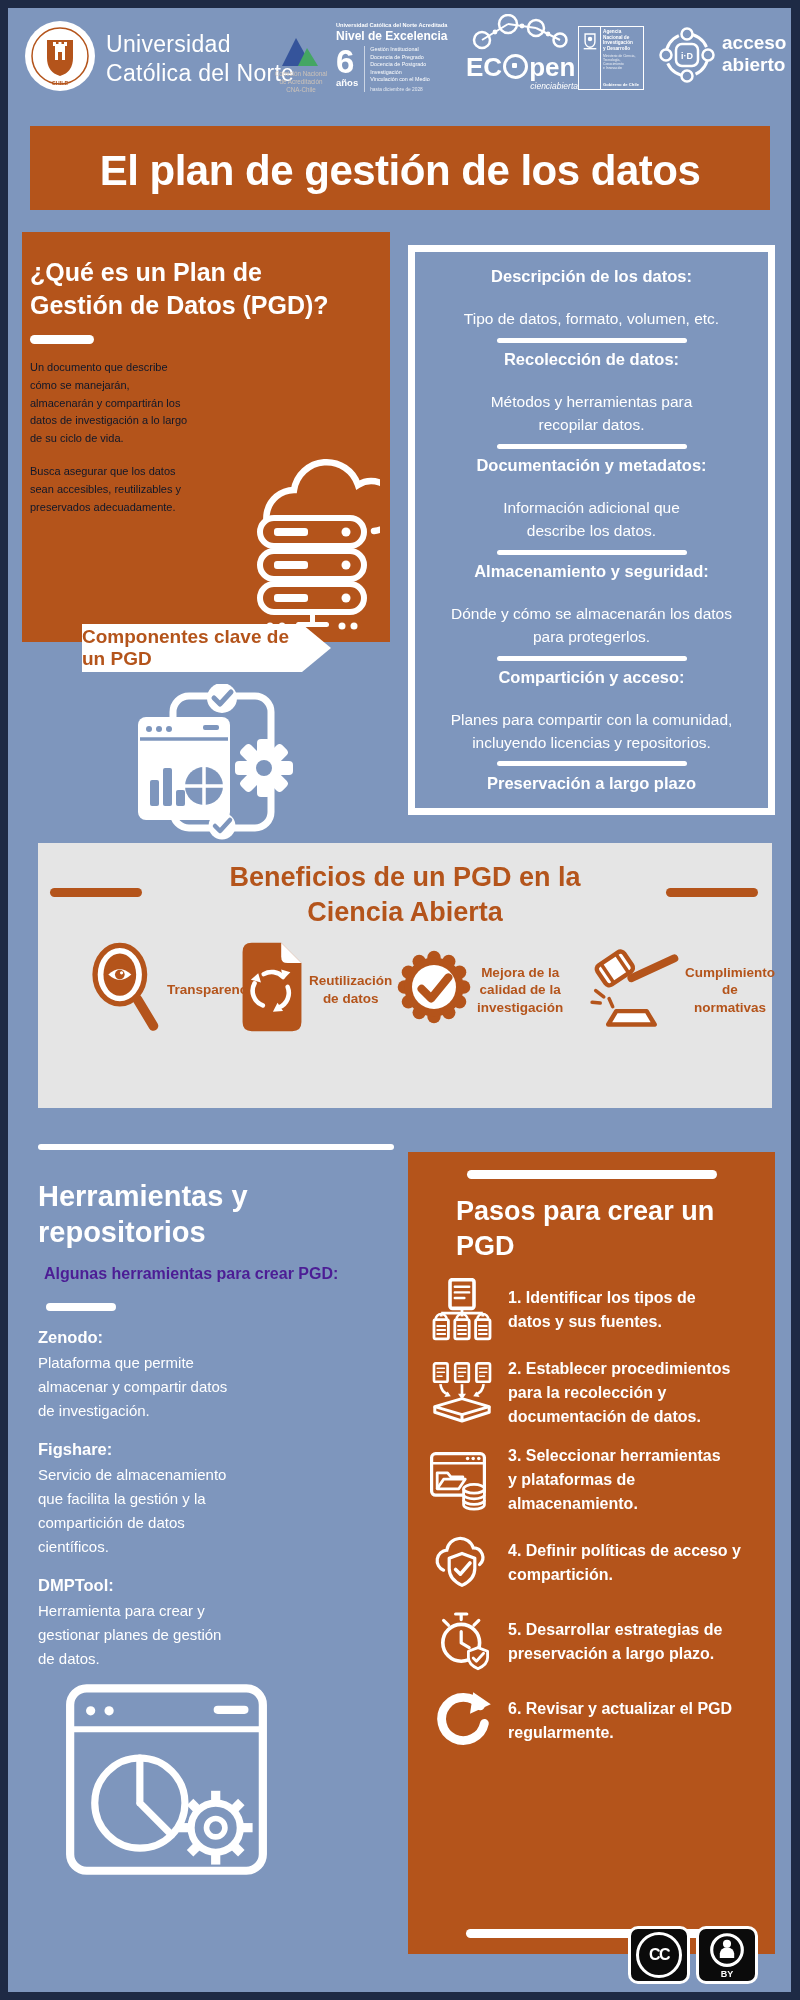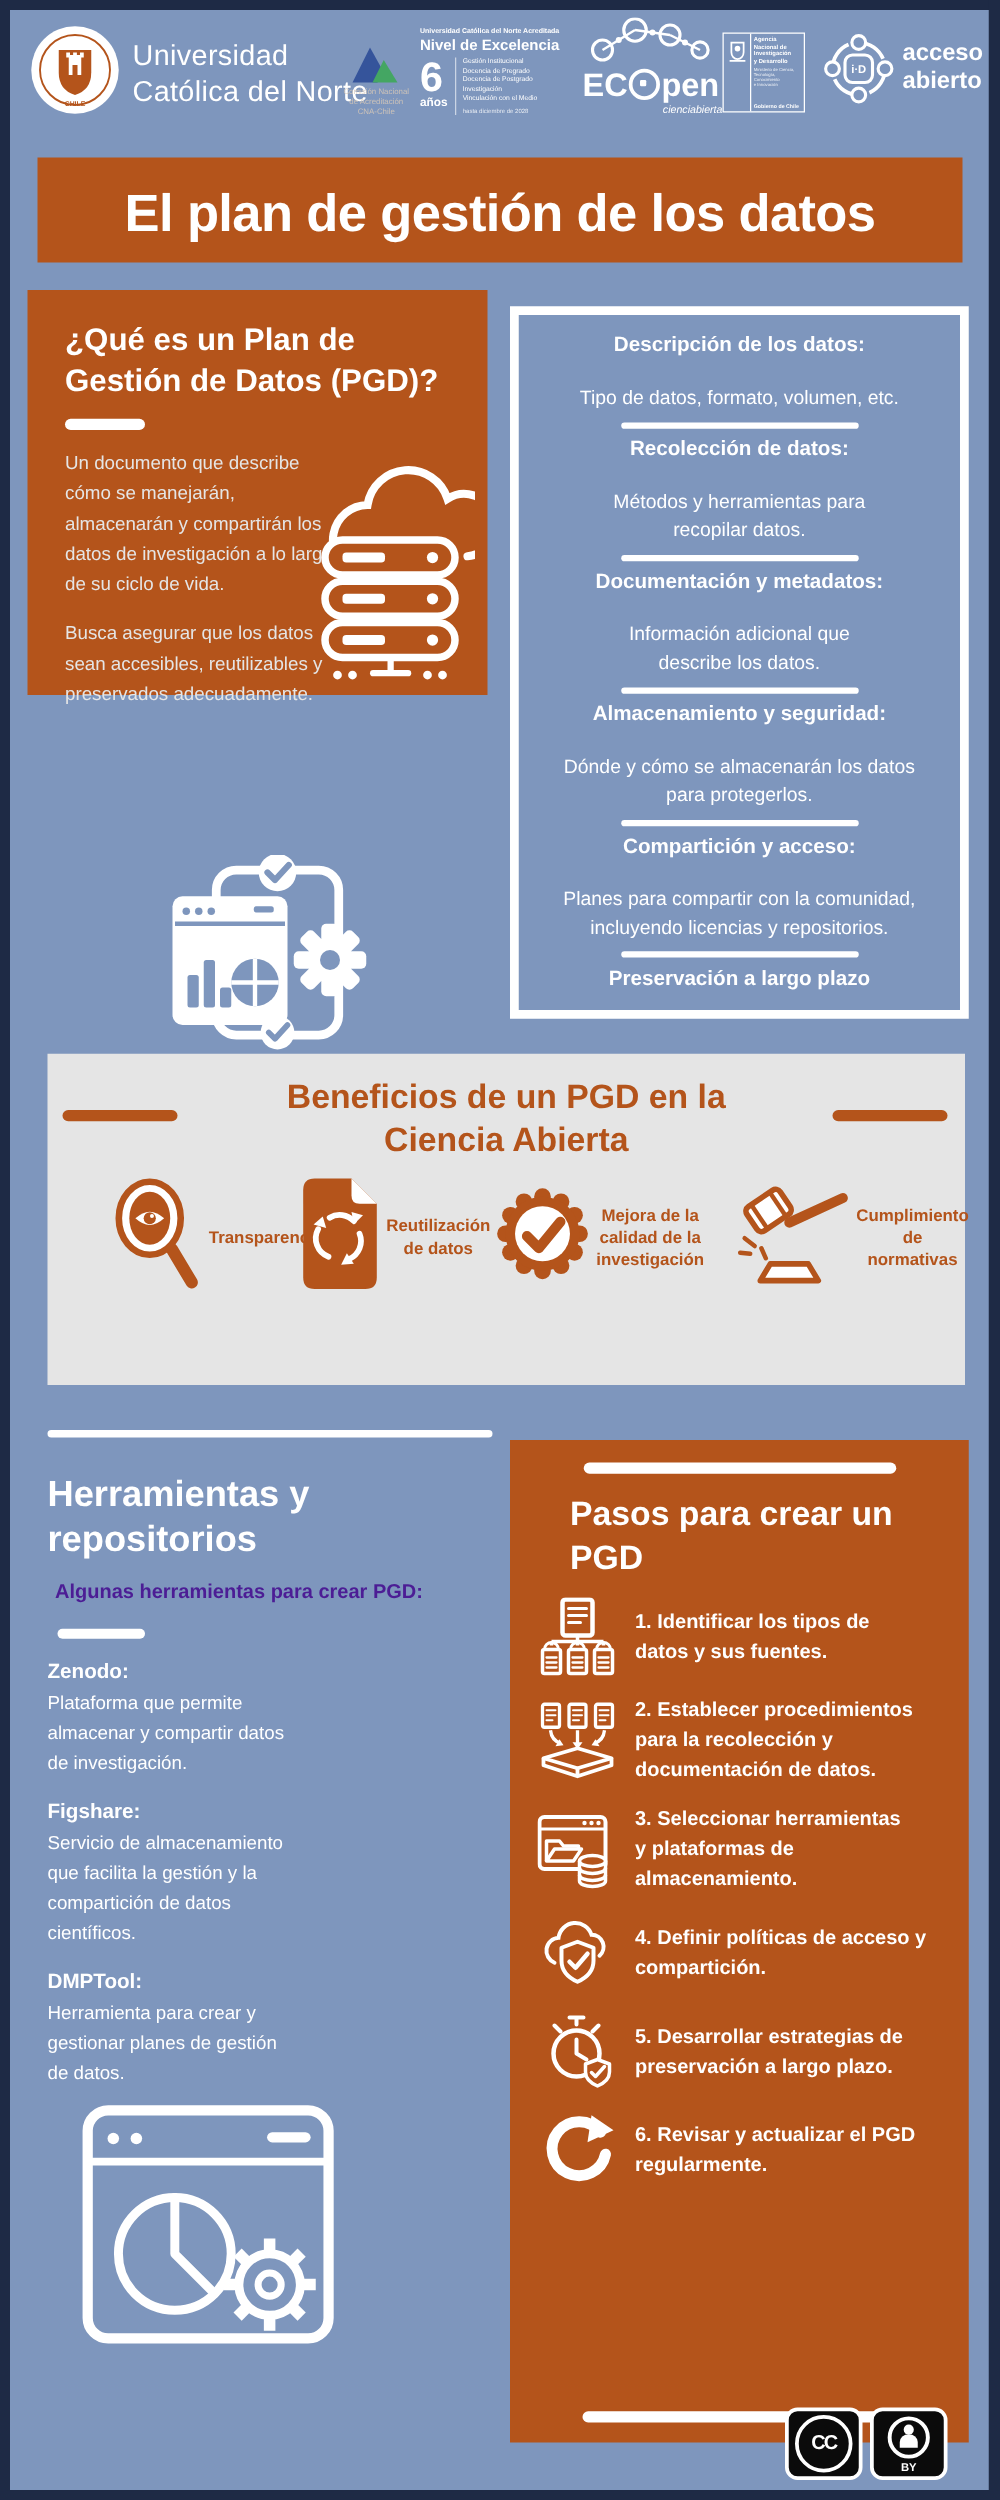--- a/index.html
+++ b/index.html
@@ -36,25 +36,25 @@
   .anid-name{font-size:4.7px;font-weight:bold;line-height:1.2;}
   .anid-ministry{font-size:3.4px;line-height:1.25;margin-top:2px;opacity:.85;}
   .anid-gov{font-size:4.2px;font-weight:bold;margin-top:auto;}
   .acceso-label{left:722px;top:32px;font-size:19px;font-weight:bold;line-height:1.15;color:#fff;}
 
   
   .title-banner{left:30px;top:126px;width:740px;height:84px;background:#B4541B;display:flex;align-items:center;justify-content:center;}
   .title-banner span{color:#fff;font-size:42px;font-weight:bold;letter-spacing:-.5px;padding-top:6px;}
 
   
-  .what-box{left:22px;top:232px;width:368px;height:324px;background:#B4541B;box-sizing:border-box;padding:24px 30px;}
+  .what-box{left:22px;top:232px;width:368px;height:410px;background:#B4541B;box-sizing:border-box;padding:24px 8px;}
   .what-title{color:#fff;font-size:25px;font-weight:bold;line-height:1.3;}
   .bar{background:#fff;border-radius:5px;}
   .what-bar{width:64px;height:9px;margin-top:14px;}
-  .what-p{color:#e5e5e5;font-size:15px;line-height:1.62;margin-top:15px;width:250px;}
+  .what-p{color:#0f172a;font-size:11px;line-height:1.62;margin-top:15px;width:250px;}
   .cloud-server{position:absolute;right:10px;bottom:8px;}
 
   
   .arrow-banner{left:82px;top:624px;width:220px;height:48px;background:#fff;display:flex;align-items:center;justify-content:center;}
   .arrow-banner::after{content:'';position:absolute;left:100%;top:0;border-top:24px solid transparent;border-bottom:24px solid transparent;border-left:29px solid #fff;}
   .arrow-banner span{color:#B4541B;font-size:19px;font-weight:bold;}
 
   
   .comp-box{left:408px;top:245px;width:367px;height:570px;border:7px solid #fff;box-sizing:border-box;display:flex;flex-direction:column;justify-content:space-evenly;align-items:center;padding:8px 10px;}
   .comp-title{color:#fff;font-size:16.5px;font-weight:bold;text-align:center;}
@@ -239,20 +239,23 @@
       </g>
       <rect x="56" y="172" width="5" height="12" fill="#fff"></rect>
       <rect x="42" y="182" width="33" height="5" rx="2.5" fill="#fff"></rect>
       <circle cx="16" cy="186" r="3.5" fill="#fff"></circle>
         <circle cx="28" cy="186" r="3.5" fill="#fff"></circle>
       <circle cx="88" cy="186" r="3.5" fill="#fff"></circle>
         <circle cx="100" cy="186" r="3.5" fill="#fff"></circle>
     </svg>
   </div>
 
+  <div class="abs arrow-banner">
+    <span>Componentes clave de un PGD</span>
+  </div>
 
   <svg class="abs" style="left:133px;top:684px" width="162" height="156" viewBox="0 0 162 156">
     <rect x="40" y="12" width="98" height="132" rx="16" fill="none" stroke="#fff" stroke-width="7"></rect>
     <rect x="5" y="33" width="92" height="103" rx="8" fill="#fff"></rect>
     <circle cx="16" cy="45" r="3" fill="#7E96BD"></circle>
       <circle cx="26" cy="45" r="3" fill="#7E96BD"></circle>
       <circle cx="36" cy="45" r="3" fill="#7E96BD"></circle>
     <rect x="70" y="41" width="16" height="5" rx="2" fill="#7E96BD"></rect>
     <path d="M7,55 H95" stroke="#7E96BD" stroke-width="3.5"></path>
     <rect x="17" y="96" width="9" height="26" rx="2" fill="#7E96BD"></rect>

